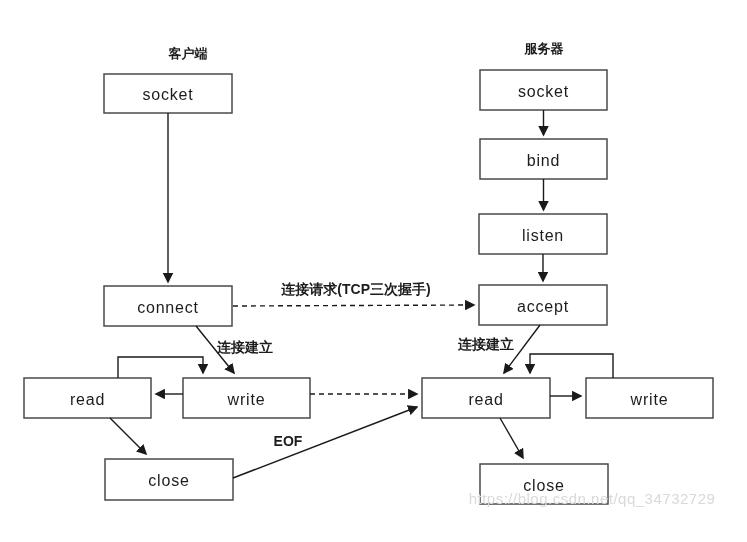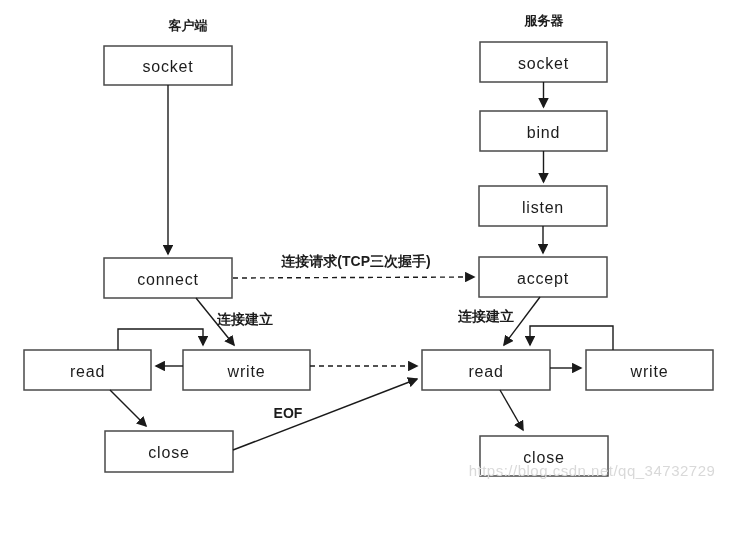--- a/index.html
+++ b/index.html
@@ -7,20 +7,21 @@
     padding: 0;
     background: #ffffff;
     font-family: "Liberation Sans", sans-serif;
   }
   .canvas {
     position: relative;
     width: 747px;
     height: 502px;
     background: #ffffff;
     overflow: hidden;
+    margin-top: 28px;
   }
   svg text {
     font-family: "Liberation Sans", sans-serif;
     fill: #1c1c1c;
   }
   .box-rect {
     fill: #ffffff;
     stroke: #4a4a4a;
     stroke-width: 1.5;
   }

